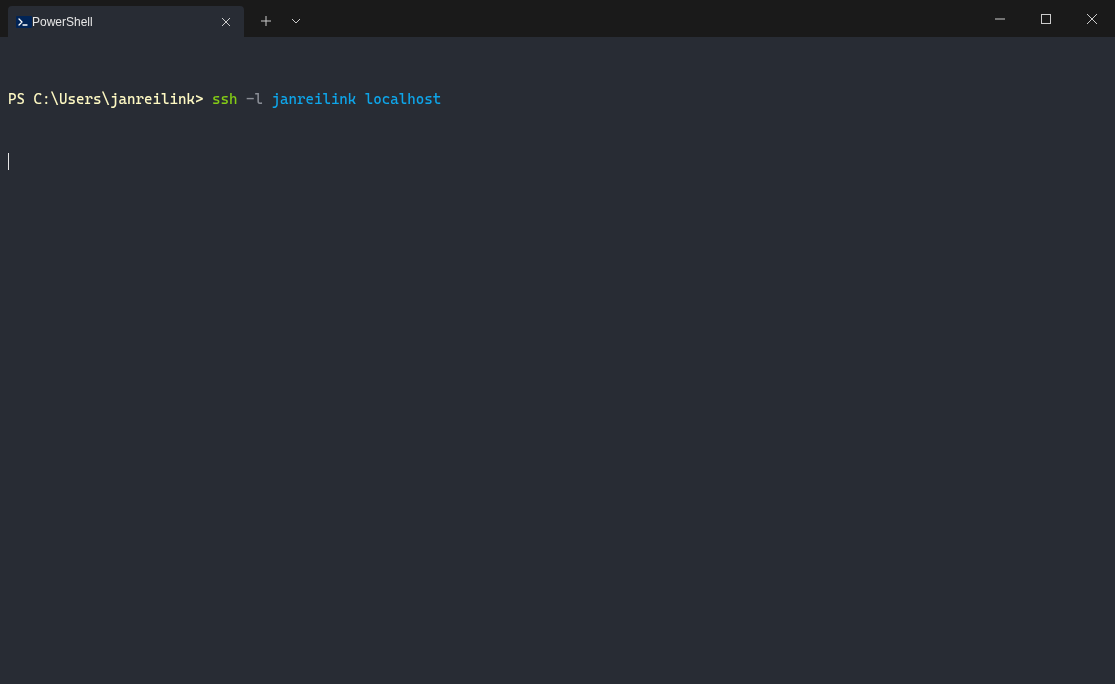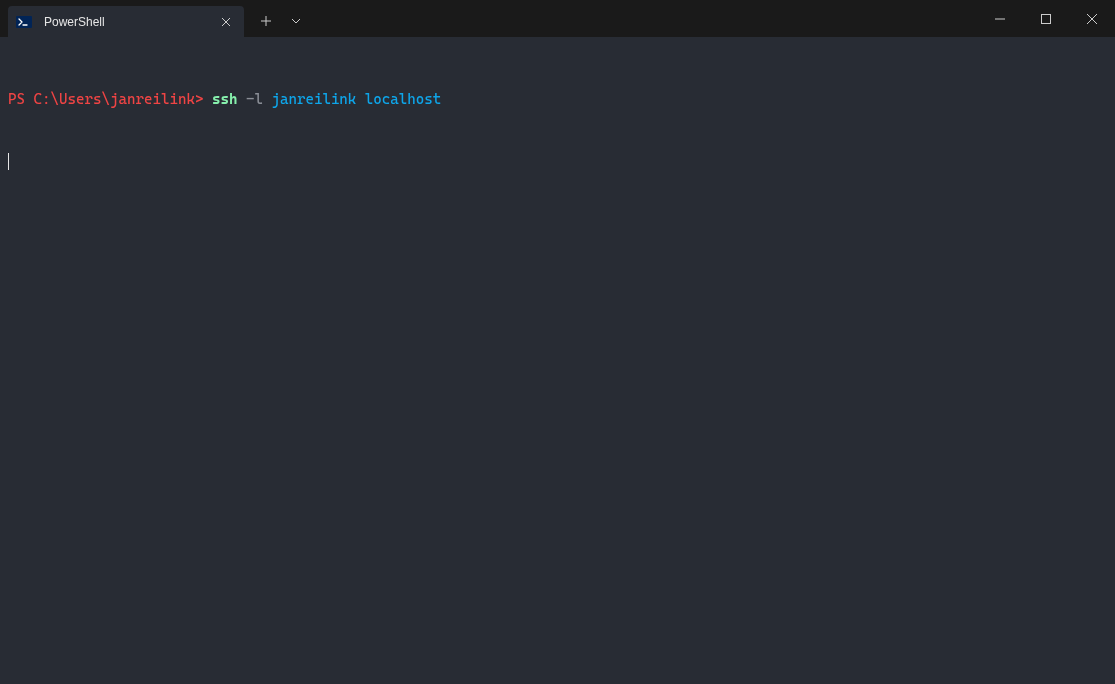--- a/index.html
+++ b/index.html
@@ -33,21 +33,21 @@
       gap: 2px;
     }
     
     .tab {
       display: flex;
       align-items: center;
       height: 31px;
       background: #282c34;
       border-radius: 4px 4px 0 0;
       padding: 0 10px 0 8px;
-      gap: 12px;
+      gap: 0;
       margin-top: 6px;
       min-width: 236px;
       position: relative;
     }
     
     .tab-icon {
       width: 16px;
       height: 16px;
       display: flex;
       align-items: center;
@@ -138,26 +138,25 @@
       color: #e6e6e6;
       font-family: 'Cascadia Mono', 'Consolas', monospace;
       white-space: pre;
     }
     
     .terminal-line {
       display: block;
     }
     
     .prompt-prefix {
-      color: #ef4444;
+      color: #fef9c3;
     }
     
     .command-highlight {
-      color: #86efac;
-      font-weight: bold;
+      color: #84cc16;
     }
     
     .flag-highlight {
       color: #8a8e96;
     }
     
     .command-args {
       color: #0ea5e9;
     }
     

